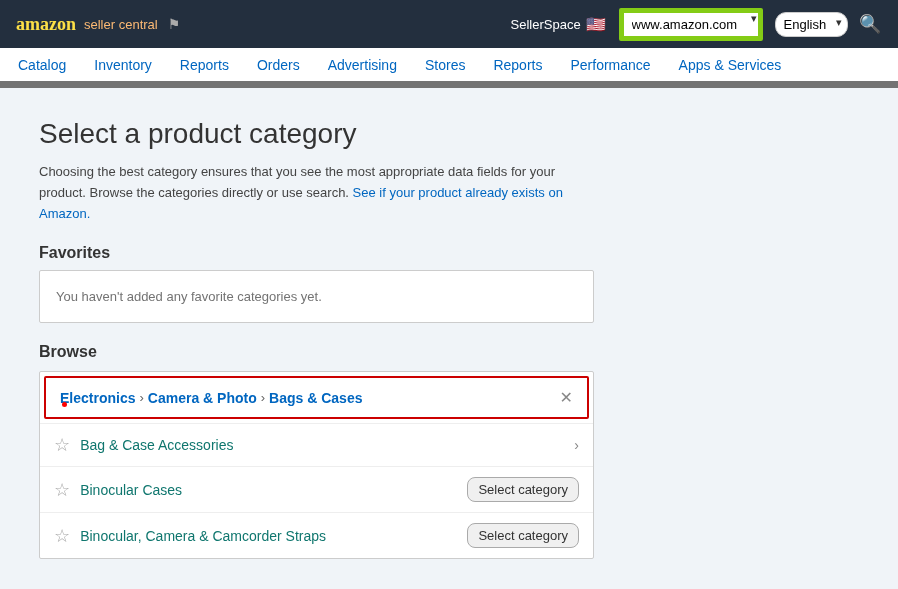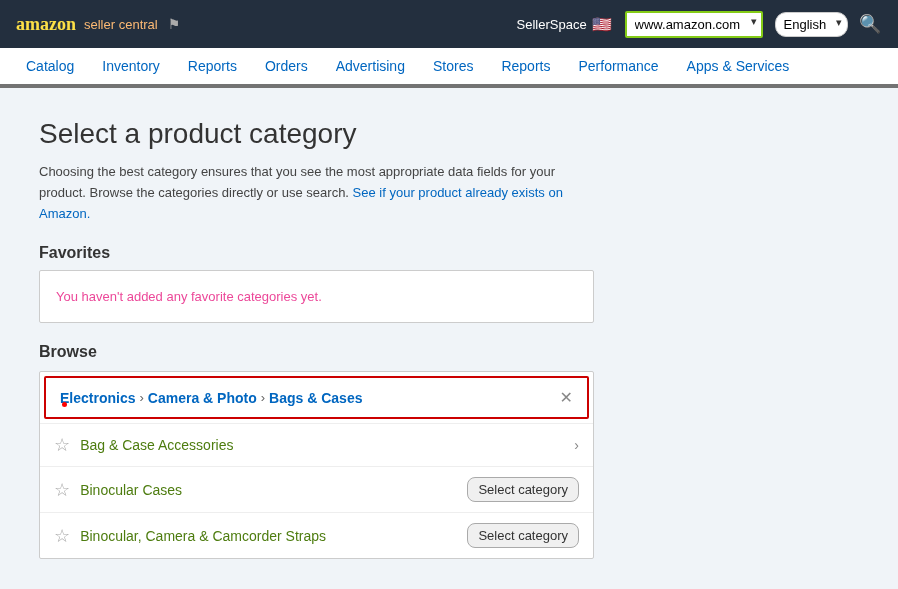--- a/index.html
+++ b/index.html
@@ -16,21 +16,21 @@
     }
     #logo-area { display: flex; align-items: center; gap: 6px; }
     #logo-text { color: #fde047; font-size: 18px; font-weight: bold; font-family: "Times New Roman", serif; }
     #logo-sub { color: #fdba74; font-size: 13px; margin-left: 2px; }
     #flag-icon { color: #aaa; font-size: 14px; margin-left: 4px; }
     #header-spacer { flex: 1; }
     #seller-space { color: white; font-size: 13px; display: flex; align-items: center; gap: 6px; }
     #flag-us { font-size: 16px; }
     #domain-select {
       background: white;
-      border: 2px solid #84cc16;
+      border: 5px solid #84cc16;
       padding: 4px 8px;
       font-size: 13px;
       border-radius: 2px;
       appearance: none;
       padding-right: 20px;
       cursor: pointer;
     }
     #domain-wrapper { position: relative; }
     #domain-wrapper::after { content: '▾'; position: absolute; right: 6px; top: 4px; font-size: 11px; pointer-events: none; }
     #lang-select {
@@ -43,24 +43,24 @@
       padding-right: 20px;
       cursor: pointer;
     }
     #lang-wrapper { position: relative; }
     #lang-wrapper::after { content: '▾'; position: absolute; right: 6px; top: 4px; font-size: 11px; pointer-events: none; }
     #search-icon-btn { color: white; font-size: 18px; cursor: pointer; }
 
     
     #nav {
       background: white;
-      border-bottom: 4px solid #737373;
-      display: flex;
-      align-items: center;
-      padding: 0 12px;
+      border-bottom: 7px solid #737373;
+      display: flex;
+      align-items: center;
+      padding: 0 4px;
       height: 40px;
       gap: 0;
     }
     .nav-item {
       padding: 10px 14px;
       font-size: 14px;
       color: #0066c0;
       cursor: pointer;
       text-decoration: none;
       white-space: nowrap;
@@ -88,21 +88,21 @@
     #page-desc a { color: #0066c0; text-decoration: none; }
 
     #section-favorites { margin-bottom: 20px; }
     #section-favorites h3 { font-size: 16px; font-weight: bold; color: #333; margin-bottom: 8px; }
     #favorites-box {
       border: 1px solid #ccc;
       border-radius: 2px;
       padding: 18px 16px;
       background: white;
       max-width: 555px;
-      color: #ec4899;
+      color: #737373;
       font-size: 13px;
     }
 
     #section-browse h3 { font-size: 16px; font-weight: bold; color: #333; margin-bottom: 10px; }
 
     #browse-box {
       border: 1px solid #ccc;
       border-radius: 2px;
       background: white;
       max-width: 555px;
@@ -136,21 +136,21 @@
     #breadcrumb-close { color: #888; cursor: pointer; font-size: 16px; }
 
     .category-row {
       display: flex;
       align-items: center;
       padding: 10px 14px;
       border-top: 1px solid #eee;
       gap: 10px;
     }
     .star-icon { color: #aaa; font-size: 18px; cursor: pointer; }
-    .category-name { flex: 1; font-size: 14px; color: #4d7c0f; }
+    .category-name { flex: 1; font-size: 14px; color: #0f766e; }
     .chevron-right { color: #888; font-size: 14px; }
     .select-btn {
       background: #f0f0f0;
       border: 1px solid #aaa;
       border-radius: 8px;
       padding: 4px 10px;
       font-size: 13px;
       cursor: pointer;
       color: #333;
     }

